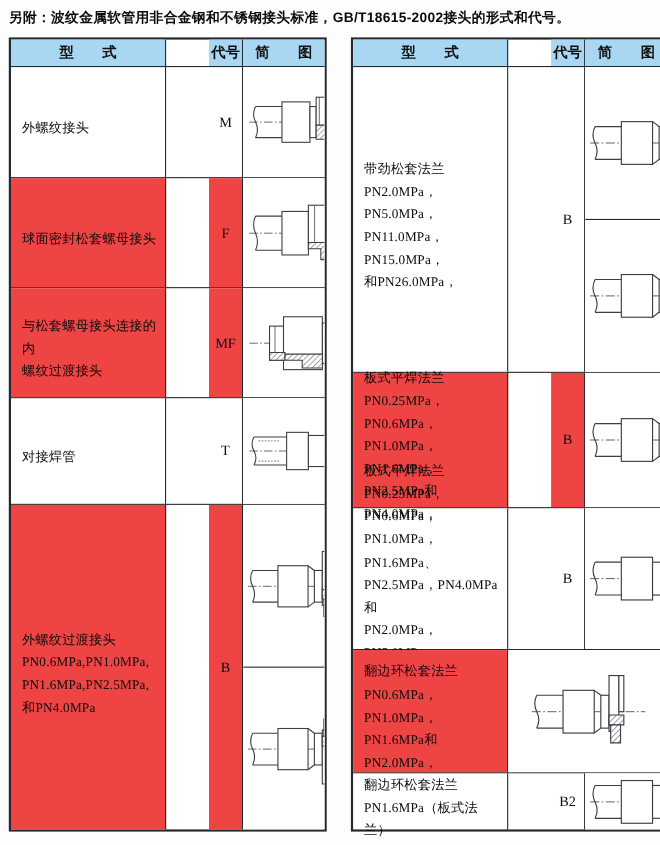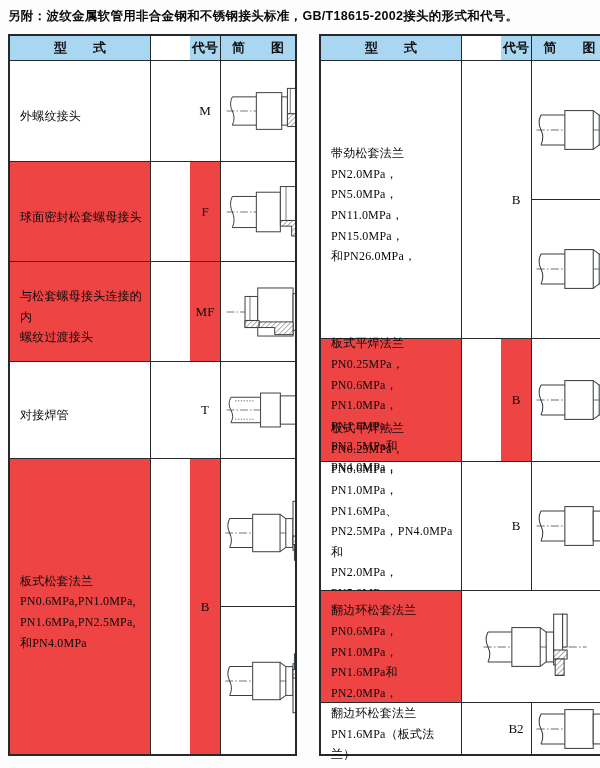--- a/index.html
+++ b/index.html
@@ -220,21 +220,21 @@
         <div class="cell c-code">T</div>
         <div class="cell c-diag">
           <svg class="diag-svg" width="106" height="80">
               <use href="#sym-butt" width="106" height="80"></use>
             </svg>
         </div>
       </div>
 
       <div class="row yellow">
         <div class="cell c-type">
-            <span class="type-text">板式松套法兰
+            <span class="type-text">外螺纹过渡接头
 PN0.6MPa,PN1.0MPa,
 PN1.6MPa,PN2.5MPa,
 和PN4.0MPa</span>
           </div>
         <div class="cell c-code">B</div>
         <div class="cell c-diag split">
           <div class="half">
             <svg class="diag-svg" width="108" height="84">
                 <use href="#sym-flange-down" width="108" height="84"></use>
               </svg>

